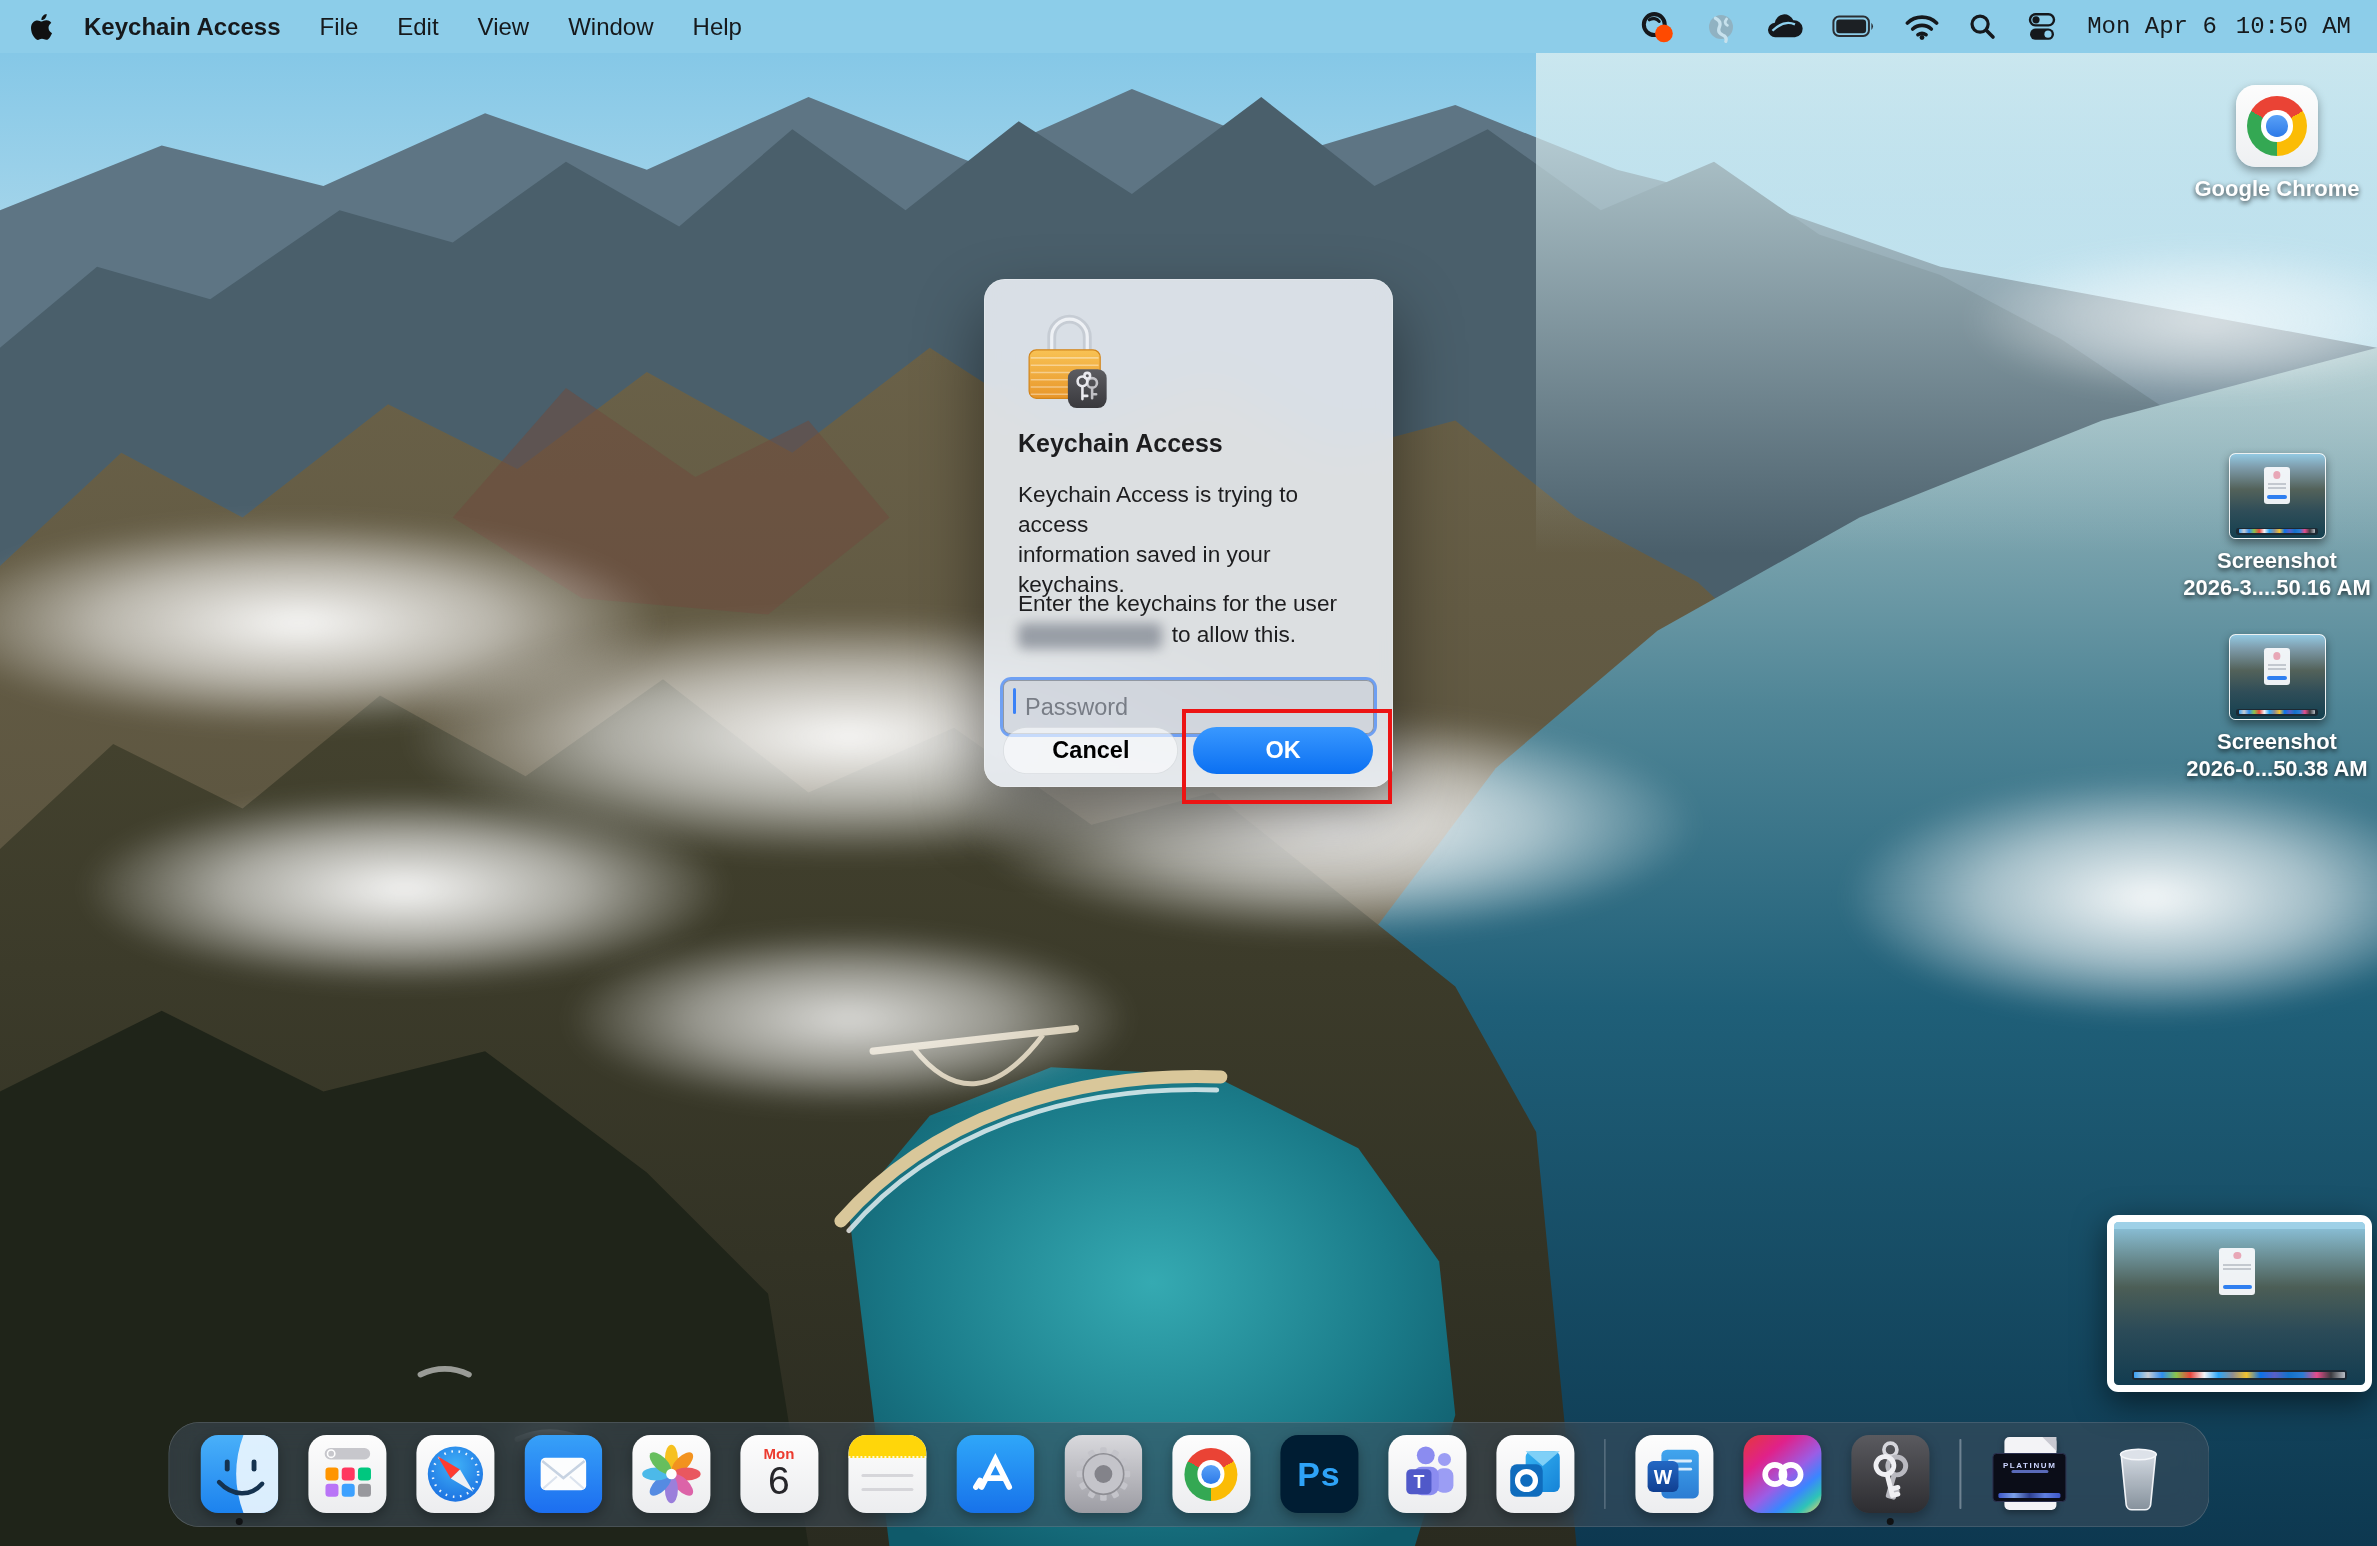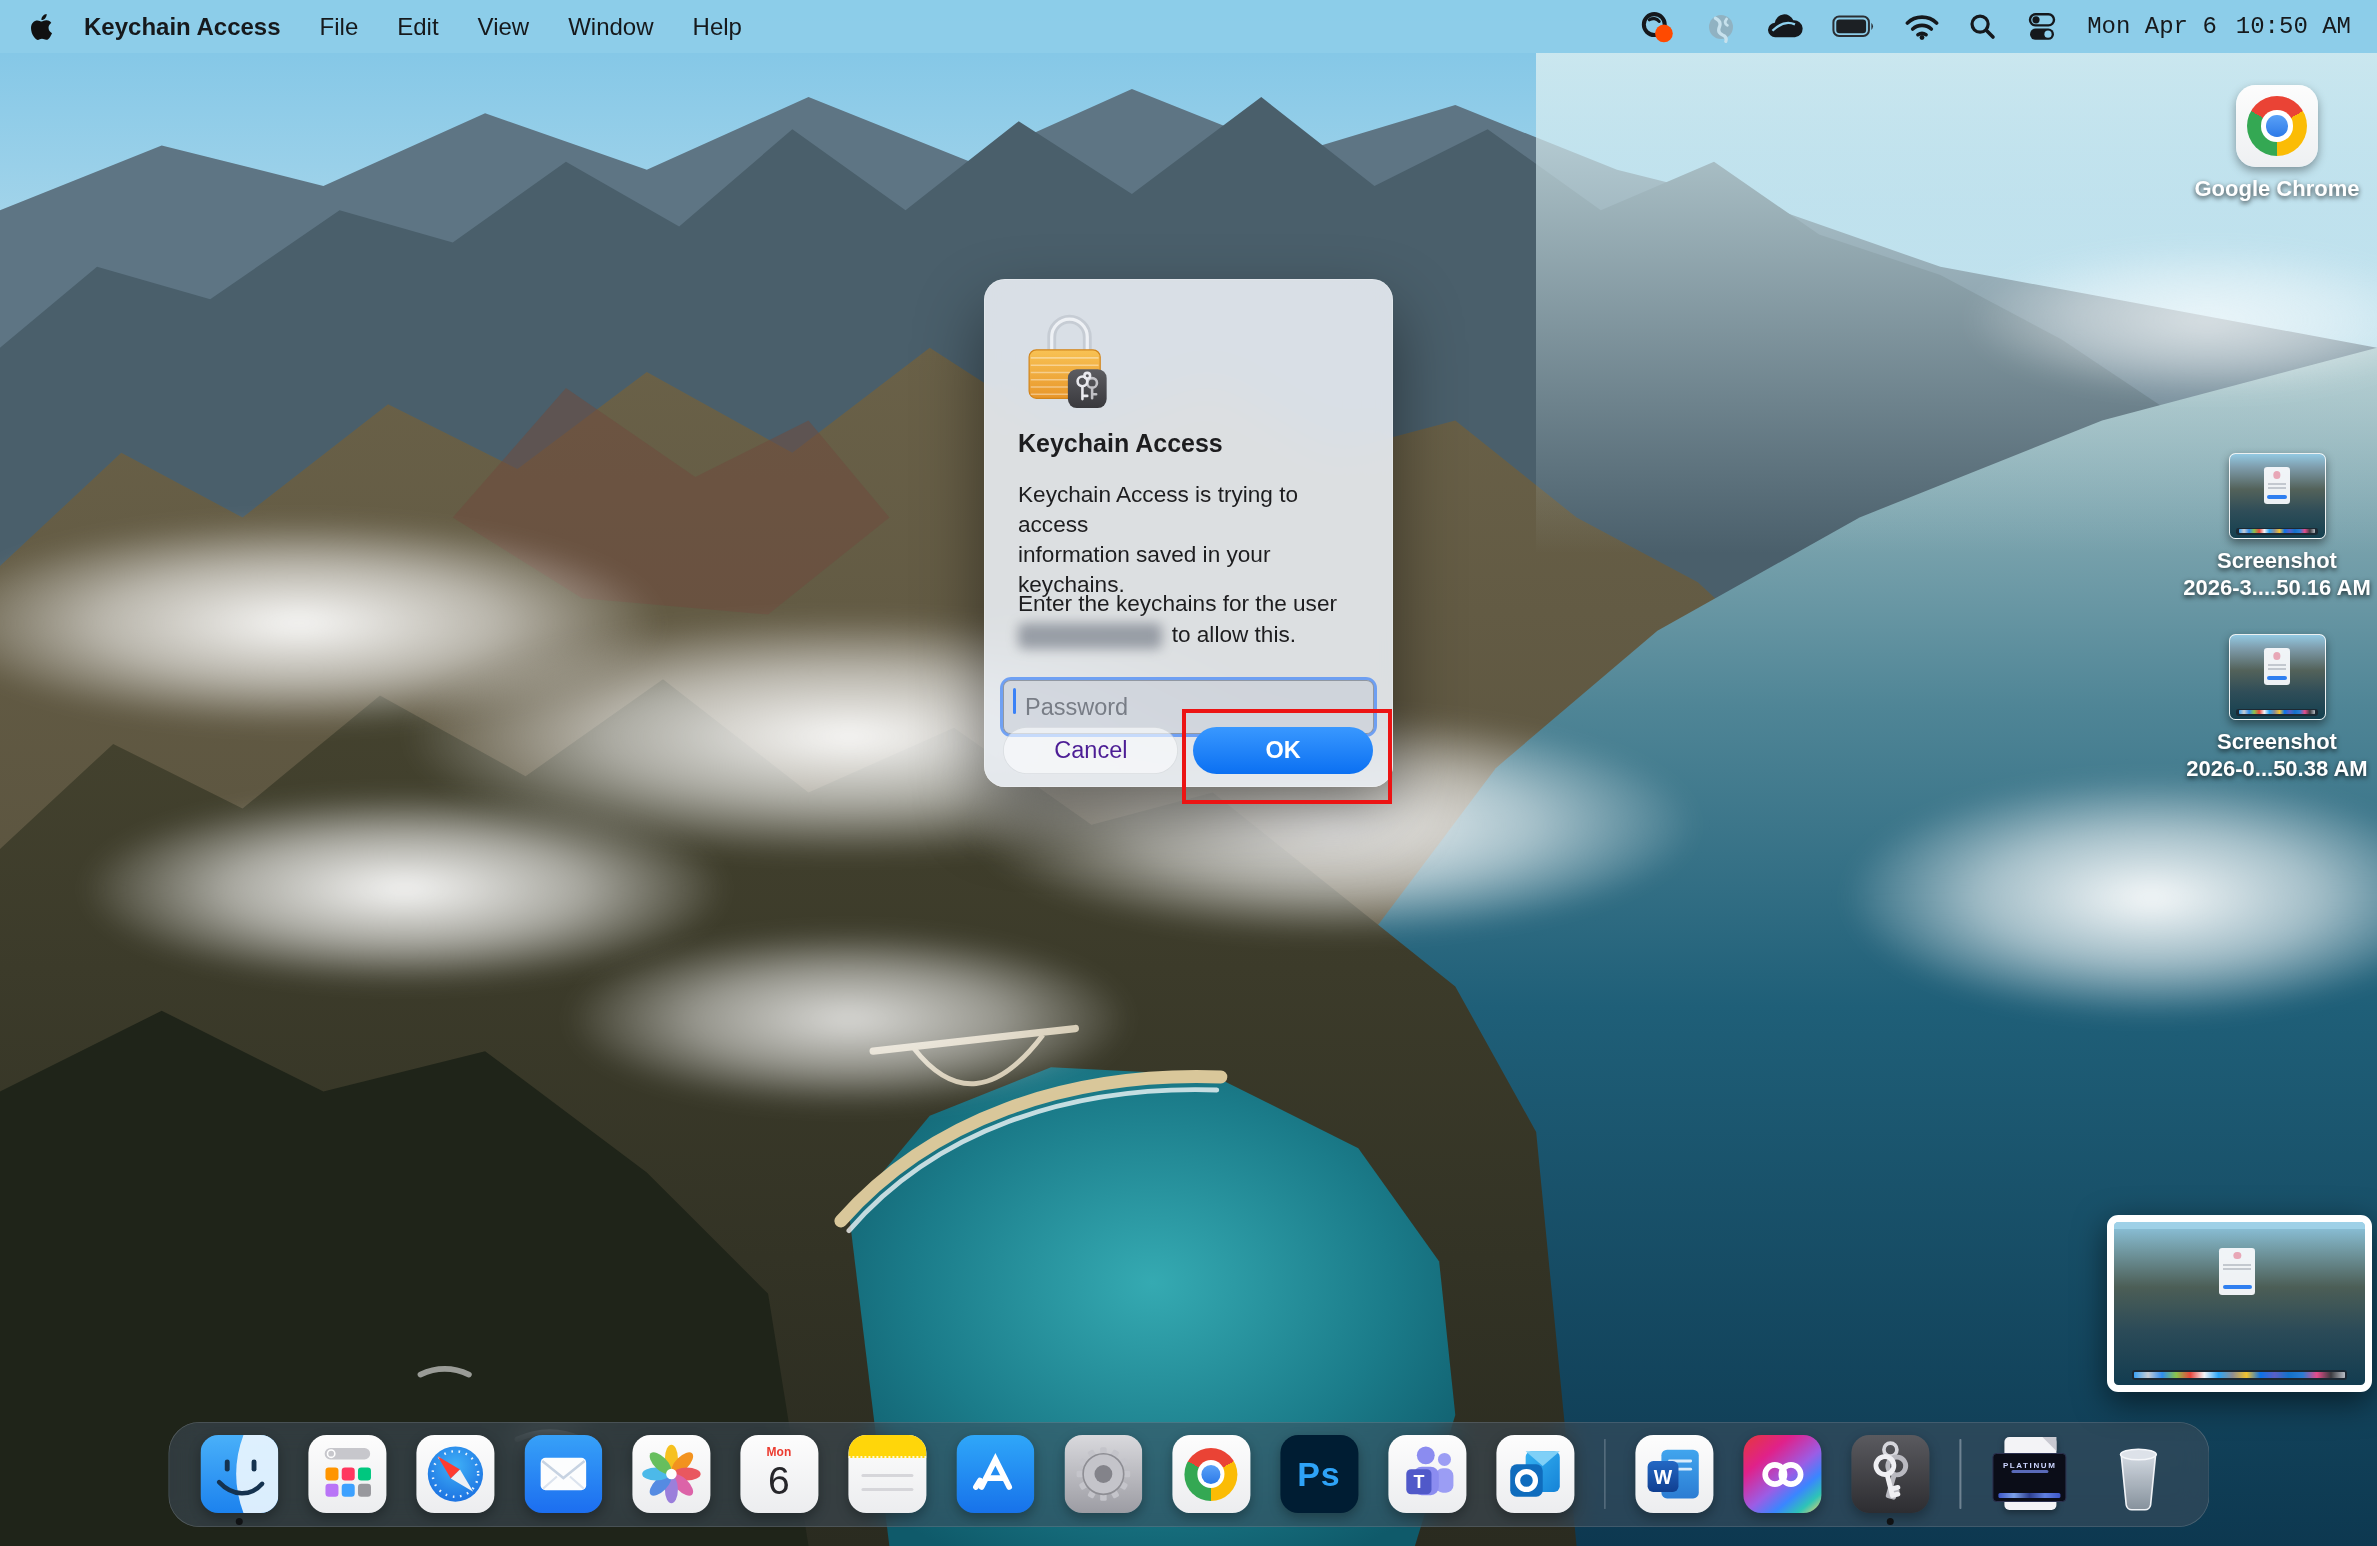--- a/index.html
+++ b/index.html
@@ -63,21 +63,21 @@
     filter:blur(5.7px);vertical-align:-7.3px;margin-right:9.7px;}
   .pw-wrap{position:absolute;left:16px;top:398px;width:377px;height:60px;border-radius:11.3px;
     border:3.2px solid rgba(92,148,244,.85);background:transparent;box-sizing:border-box;}
   .pw-input{width:100%;height:100%;box-sizing:border-box;border:0.8px solid rgba(118,126,138,.7);border-radius:7.3px;
     background:rgba(197,204,213,.55);padding:0 0 0 21px;font-size:23.5px;color:#1d1d1f;outline:none;
     font-family:"Liberation Sans","DejaVu Sans",sans-serif;}
   .pw-input::placeholder{color:#787d86;}
   .pw-caret{position:absolute;left:9.7px;top:8px;width:3.2px;height:26px;background:#3b82f7;border-radius:1.6px;}
   .btn{position:absolute;top:448px;height:47px;border:none;border-radius:23.5px;font-size:23.5px;
     font-family:"Liberation Sans","DejaVu Sans",sans-serif;cursor:pointer;}
-  .btn-cancel{left:19.4px;width:175px;background:rgba(252,253,255,.62);color:#4c1d95;font-weight:400;
+  .btn-cancel{left:19.4px;width:175px;background:rgba(252,253,255,.62);color:#000000;font-weight:700;
     box-shadow:inset 0 0 0 0.8px rgba(140,146,156,.25);}
   .btn-ok{left:209px;width:180px;background:linear-gradient(180deg,#3998ff,#0b70f2);color:#fff;font-weight:600;}
   .annotation{position:absolute;left:1182px;top:709px;width:202px;height:87px;z-index:12;
     border:4px solid #ec1414;pointer-events:none;}
 
   
   .float-preview{position:absolute;left:2107px;top:1215px;width:251px;height:163px;z-index:6;border-radius:11.3px;
     border:7.3px solid #fff;box-shadow:0 9.7px 32px rgba(0,0,0,.55);overflow:hidden;
     background:linear-gradient(180deg,#8fc7e2 0%,#77a2ae 14%,#4c5e56 40%,#2c4b58 66%,#123c50 100%);}
   .float-preview .fp-menu{position:absolute;left:0;top:0;right:0;height:7.3px;background:rgba(160,210,232,.9);}
@@ -90,21 +90,21 @@
     display:flex;align-items:center;gap:30px;padding:0 32px;border-radius:31px;
     background:rgba(64,78,92,.55);box-shadow:inset 0 0 0 0.8px rgba(255,255,255,.16);backdrop-filter:blur(14.6px);}
   .dock-item{position:relative;width:78px;height:78px;flex:0 0 auto;}
   .tile{width:78px;height:78px;border-radius:18px;overflow:hidden;position:relative;
     box-shadow:0 4.9px 11.3px rgba(0,0,0,.28);}
   .run-dot{position:absolute;left:50%;bottom:-12px;transform:translateX(-50%);width:7.3px;height:7.3px;border-radius:50%;
     background:#101214;}
   .dock-divider{width:1.6px;height:70px;border-radius:0.8px;background:rgba(225,232,238,.38);flex:0 0 auto;}
   .tile-white{background:linear-gradient(180deg,#fdfdfd,#ecedef);}
   .t-center{display:flex;align-items:center;justify-content:center;}
-  .cal-wd{position:absolute;top:9.7px;left:0;right:0;text-align:center;font-size:12px;font-weight:700;color:#ec3b2f;}
+  .cal-wd{position:absolute;top:9.7px;left:0;right:0;text-align:center;font-size:15px;font-weight:700;color:#ec3b2f;}
   .cal-day{position:absolute;top:24px;left:0;right:0;text-align:center;font-size:39px;font-weight:300;color:#26262a;}
   .notes-top{position:absolute;left:0;top:0;right:0;height:21px;background:#ffd60a;
     border-bottom:2.4px dotted rgba(255,255,255,.85);}
   .notes-line{position:absolute;left:13px;right:13px;height:3.2px;border-radius:1.6px;background:#d6d6da;}
   .ps-tile{background:#001d33;display:flex;align-items:center;justify-content:center;}
   .ps-text{color:#2ea3f7;font-size:34px;font-weight:700;letter-spacing:0.8px;}
   .cc-tile{background:linear-gradient(140deg,#e5383b 0%,#e0218a 28%,#9b5de5 55%,#3a86ff 72%,#2ec4b6 86%,#ffd166 100%);
     display:flex;align-items:center;justify-content:center;}
   .kc-tile{background:linear-gradient(180deg,#5a5a5f,#2d2d31);}
   .file-item .page{position:absolute;left:13px;top:1.6px;width:52px;height:73px;background:#f3f3f6;border-radius:4.9px;

